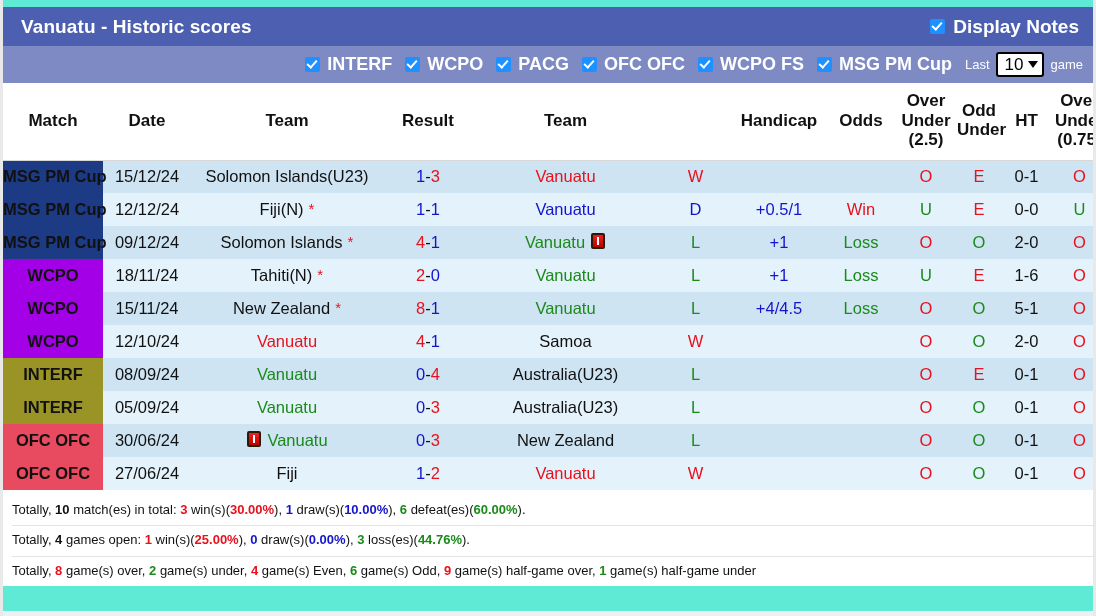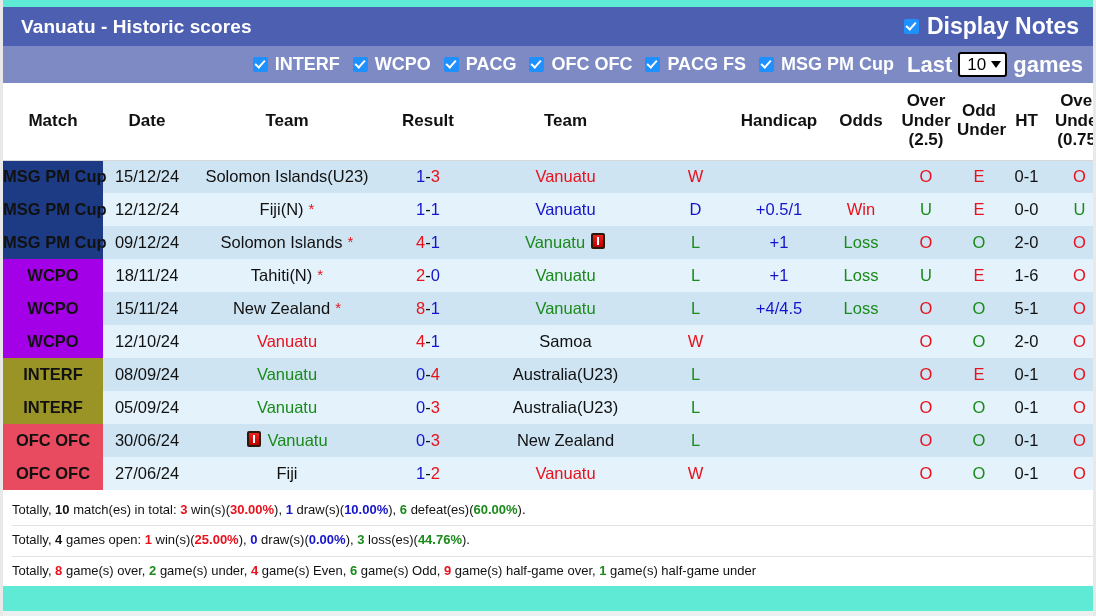--- a/index.html
+++ b/index.html
@@ -34,21 +34,21 @@
     font-weight: bold;
     letter-spacing: .1px;
   }
   .notes-wrap {
     display: flex;
     align-items: center;
     gap: 8px;
   }
   .notes-label {
     color: #ffffff;
-    font-size: 23px;
+    font-size: 19px;
     font-weight: bold;
   }
 
   
   .cbx {
     width: 15px; height: 15px;
     background: #1e90ff;
     border-radius: 2px;
     position: relative;
     display: inline-block;
@@ -88,22 +88,22 @@
     font-weight: bold;
     white-space: nowrap;
   }
   .last-group {
     display: flex;
     align-items: center;
     gap: 6px;
   }
   .last-group .lbl {
     color: #ffffff;
-    font-size: 22px;
-    font-weight: bold;
+    font-size: 13px;
+    font-weight: normal;
   }
   .selbox {
     border: 2px solid #000000;
     background: #ffffff;
     border-radius: 3px;
     height: 25px;
     padding: 0 4px 0 7px;
     display: flex;
     align-items: center;
     gap: 5px;
@@ -248,33 +248,33 @@
     <div class="filter-item">
       <span class="cbx"></span>
       <span class="lbl">PACG</span>
     </div>
     <div class="filter-item">
       <span class="cbx"></span>
       <span class="lbl">OFC OFC</span>
     </div>
     <div class="filter-item">
       <span class="cbx"></span>
-      <span class="lbl">PACG FS</span>
+      <span class="lbl">WCPO FS</span>
     </div>
     <div class="filter-item">
       <span class="cbx"></span>
       <span class="lbl">MSG PM Cup</span>
     </div>
     <div class="last-group">
       <span class="lbl">Last</span>
       <span class="selbox">
         <span class="num">10</span>
         <span class="caret"></span>
       </span>
-      <span class="lbl">games</span>
+      <span class="lbl">game</span>
     </div>
   </div>
 
   <table class="scores">
     <colgroup>
       <col class="c-match">
         <col class="c-date">
         <col class="c-team1">
         <col class="c-result">
       <col class="c-team2">

